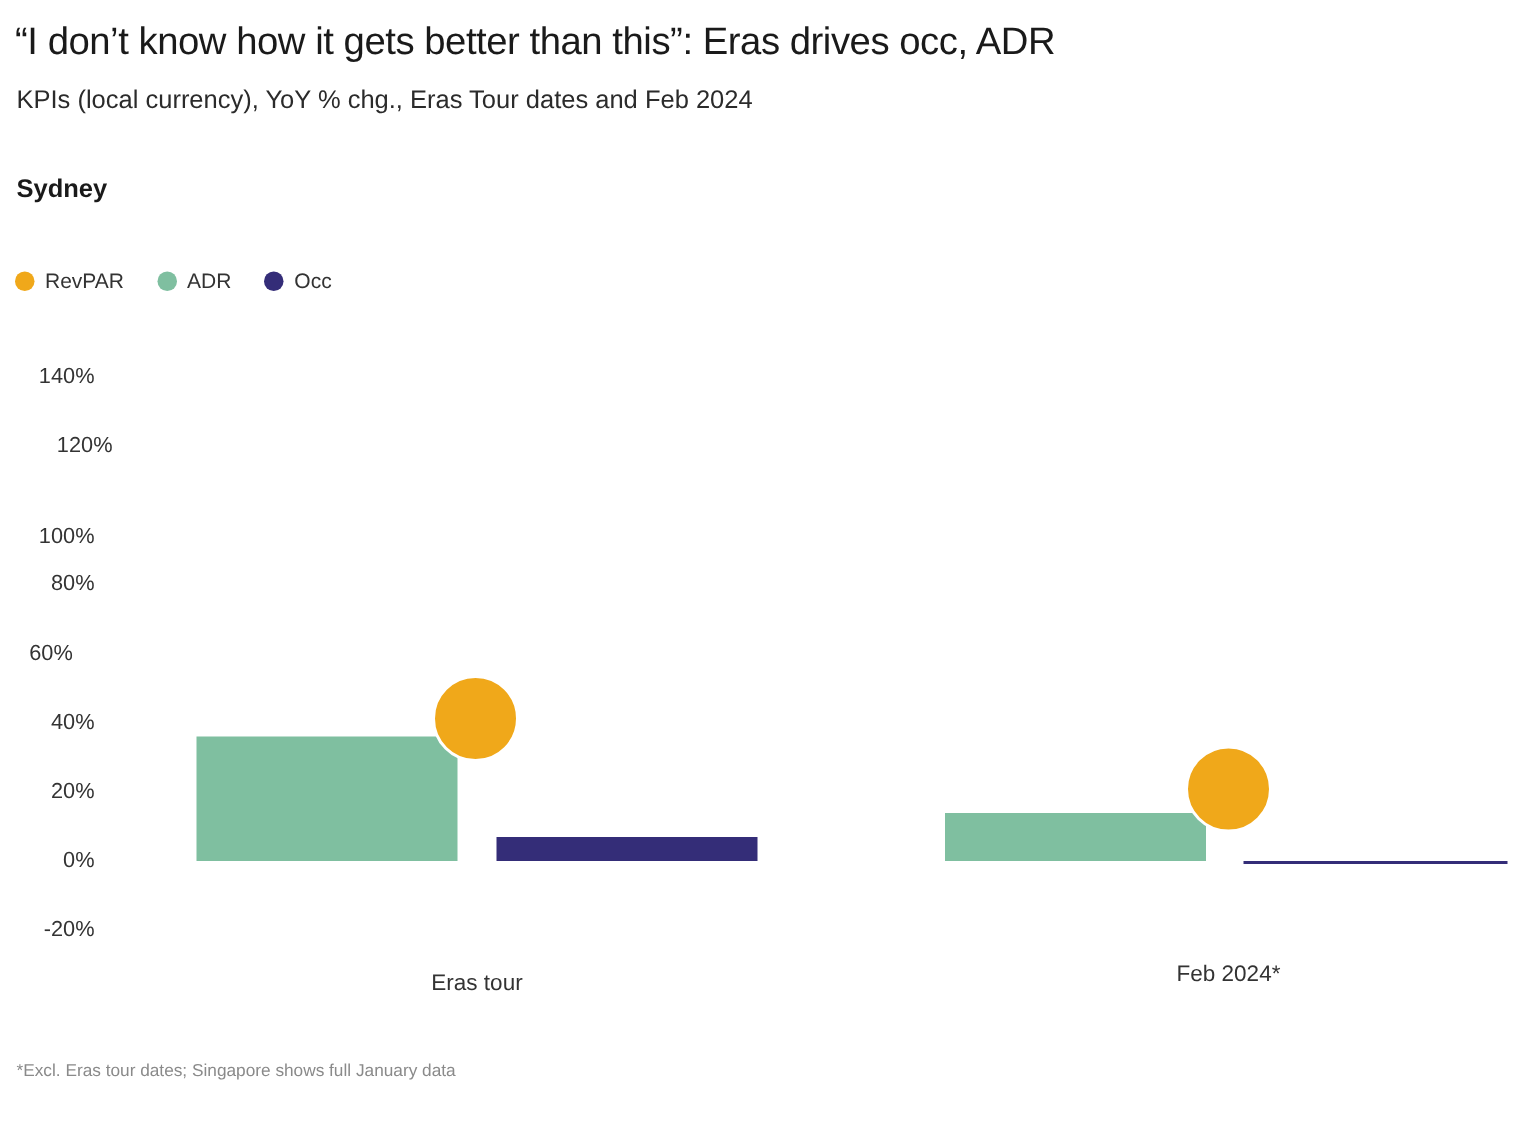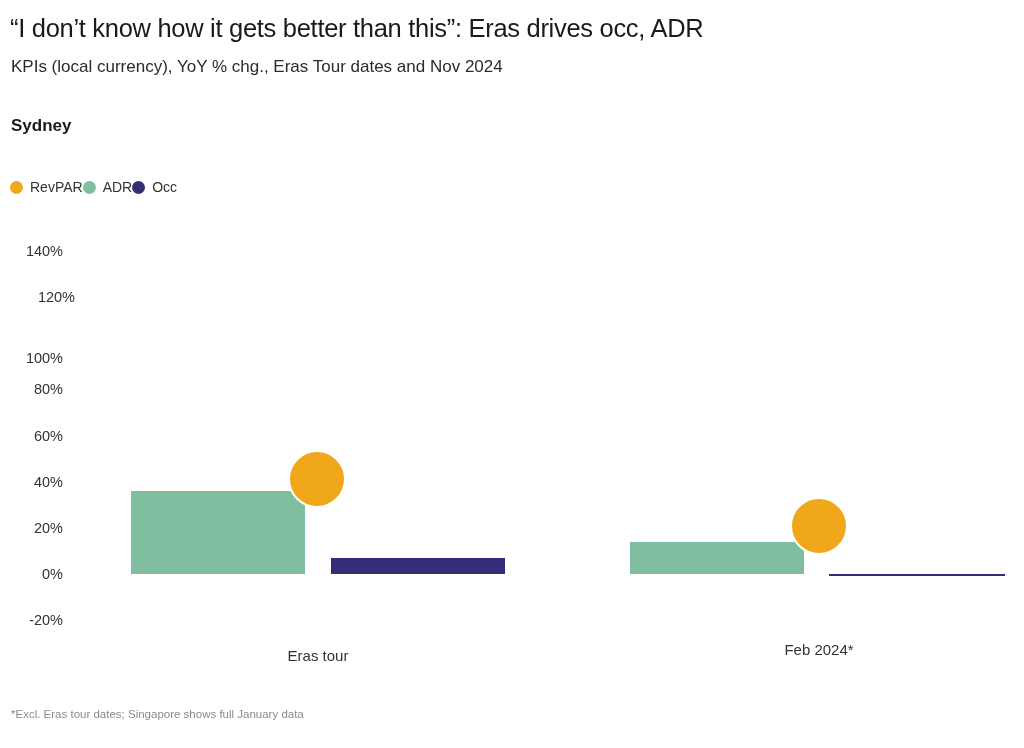--- a/index.html
+++ b/index.html
@@ -43,20 +43,21 @@
     font-weight: bold;
     color: #1a1a1a;
   }
 
   
   #legend {
     position: absolute;
     left: 10px; top: 180px;
     display: flex;
     align-items: center;
+    gap: 22px;
   }
   .legend-item {
     display: flex;
     align-items: center;
     gap: 7px;
   }
   .legend-swatch {
     width: 13px; height: 13px;
     border-radius: 50%;
     display: block;
@@ -109,21 +110,21 @@
     line-height: 1.38;
     color: #8a8a8a;
   }
   #footnotes div { white-space: nowrap; }
 </style>
 </head>
 <body>
 
 <div id="header">
   <div id="chart-title">“I don’t know how it gets better than this”: Eras drives occ, ADR</div>
-  <div id="chart-subtitle">KPIs (local currency), YoY % chg., Eras Tour dates and Nov 2024</div>
+  <div id="chart-subtitle">KPIs (local currency), YoY % chg., Eras Tour dates and Feb 2024</div>
   <div id="panel-title">Sydney</div>
 </div>
 
 <div id="legend">
     <div class="legend-item">
       <span class="legend-swatch" style="background: rgb(240, 168, 26);"></span>
       <span class="legend-label">RevPAR</span>
     </div>
     <div class="legend-item">
       <span class="legend-swatch" style="background: rgb(127, 191, 160);"></span>
@@ -133,21 +134,21 @@
       <span class="legend-swatch" style="background: rgb(52, 45, 120);"></span>
       <span class="legend-label">Occ</span>
     </div>
   </div>
 
 <div id="plot">
     <div class="axis-tick-label" style="left: 5px; top: 251px;">140%</div>
     <div class="axis-tick-label" style="left: 17px; top: 297.143px;">120%</div>
     <div class="axis-tick-label" style="left: 5px; top: 343.286px; margin-top: 15px;">100%</div>
     <div class="axis-tick-label" style="left: 5px; top: 389.429px;">80%</div>
-    <div class="axis-tick-label" style="left: 5px; top: 435.571px;">60%</div>
+    <div class="axis-tick-label" style="left: 5px; top: 435.571px; text-align: center;">60%</div>
     <div class="axis-tick-label" style="left: 5px; top: 481.714px;">40%</div>
     <div class="axis-tick-label" style="left: 5px; top: 527.857px;">20%</div>
     <div class="axis-tick-label" style="left: 5px; top: 574px;">0%</div>
     <div class="axis-tick-label" style="left: 5px; top: 620.143px;">-20%</div>
     <div class="bar" style="left: 131px; top: 490.943px; width: 174px; height: 83.0571px; background: rgb(127, 191, 160);"></div>
     <div class="bar" style="left: 331px; top: 557.85px; width: 174px; height: 16.15px; background: rgb(52, 45, 120);"></div>
     <div class="bubble" style="left: 288px; top: 450.407px; width: 58px; height: 58px; background: rgb(240, 168, 26);"></div>
     <div class="cat-label" style="left: 318px; top: 647px;">Eras tour</div>
     <div class="bar" style="left: 630px; top: 541.7px; width: 174px; height: 32.3px; background: rgb(127, 191, 160);"></div>
     <div class="bar" style="left: 829px; top: 574px; width: 176px; height: 2.30714px; background: rgb(52, 45, 120);"></div>

